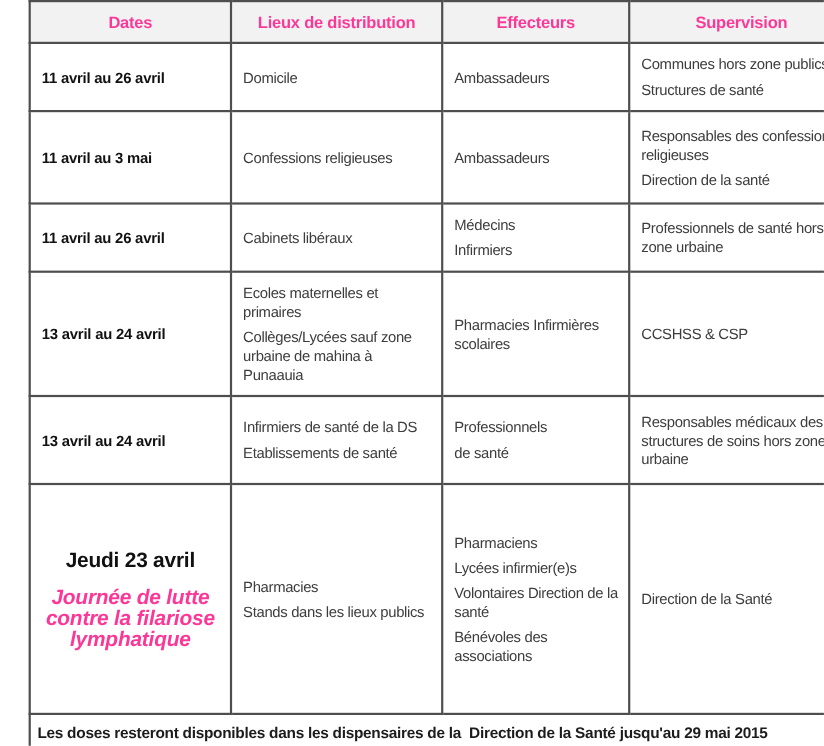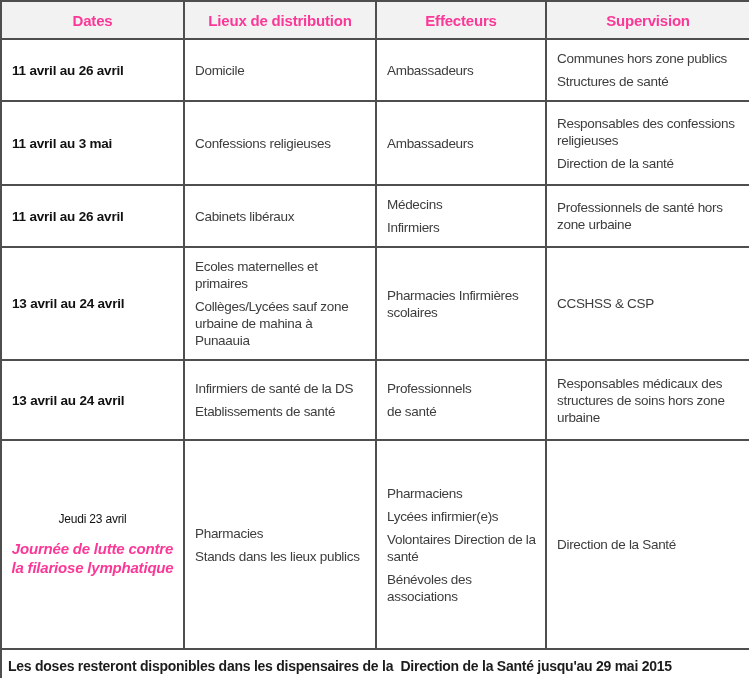--- a/index.html
+++ b/index.html
@@ -6,20 +6,21 @@
     margin: 0;
     padding: 0;
     background: #ffffff;
     font-family: "Liberation Sans", "DejaVu Sans", sans-serif;
   }
   .page {
     width: 749px;
     height: 678px;
     background: #ffffff;
     box-sizing: border-box;
+    padding-left: 26px;
   }
   table.dist-table {
     width: 749px;
     border-collapse: collapse;
     table-layout: fixed;
   }
   table.dist-table td, table.dist-table th {
     border: 2px solid #4e4e4e;
     box-sizing: border-box;
     vertical-align: middle;
@@ -66,31 +67,31 @@
     color: #111111;
     font-size: 13.5px;
     letter-spacing: -0.2px;
     padding: 4px 6px 4px 10px;
   }
   td.date-cell-special {
     text-align: center;
     padding: 4px 2px;
   }
   .date-main {
-    font-weight: normal;
+    font-weight: bold;
     color: #111111;
-    font-size: 12px;
+    font-size: 19px;
     letter-spacing: -0.2px;
   }
   .date-event {
     margin-top: 13px;
     font-weight: bold;
     font-style: italic;
     color: #fb3897;
-    font-size: 15px;
+    font-size: 19px;
     line-height: 19px;
     letter-spacing: -0.2px;
   }
 
   
   tr.footer-row { height: 34px; }
   td.footer-cell {
     font-weight: bold;
     color: #1c1c1c;
     font-size: 14px;

